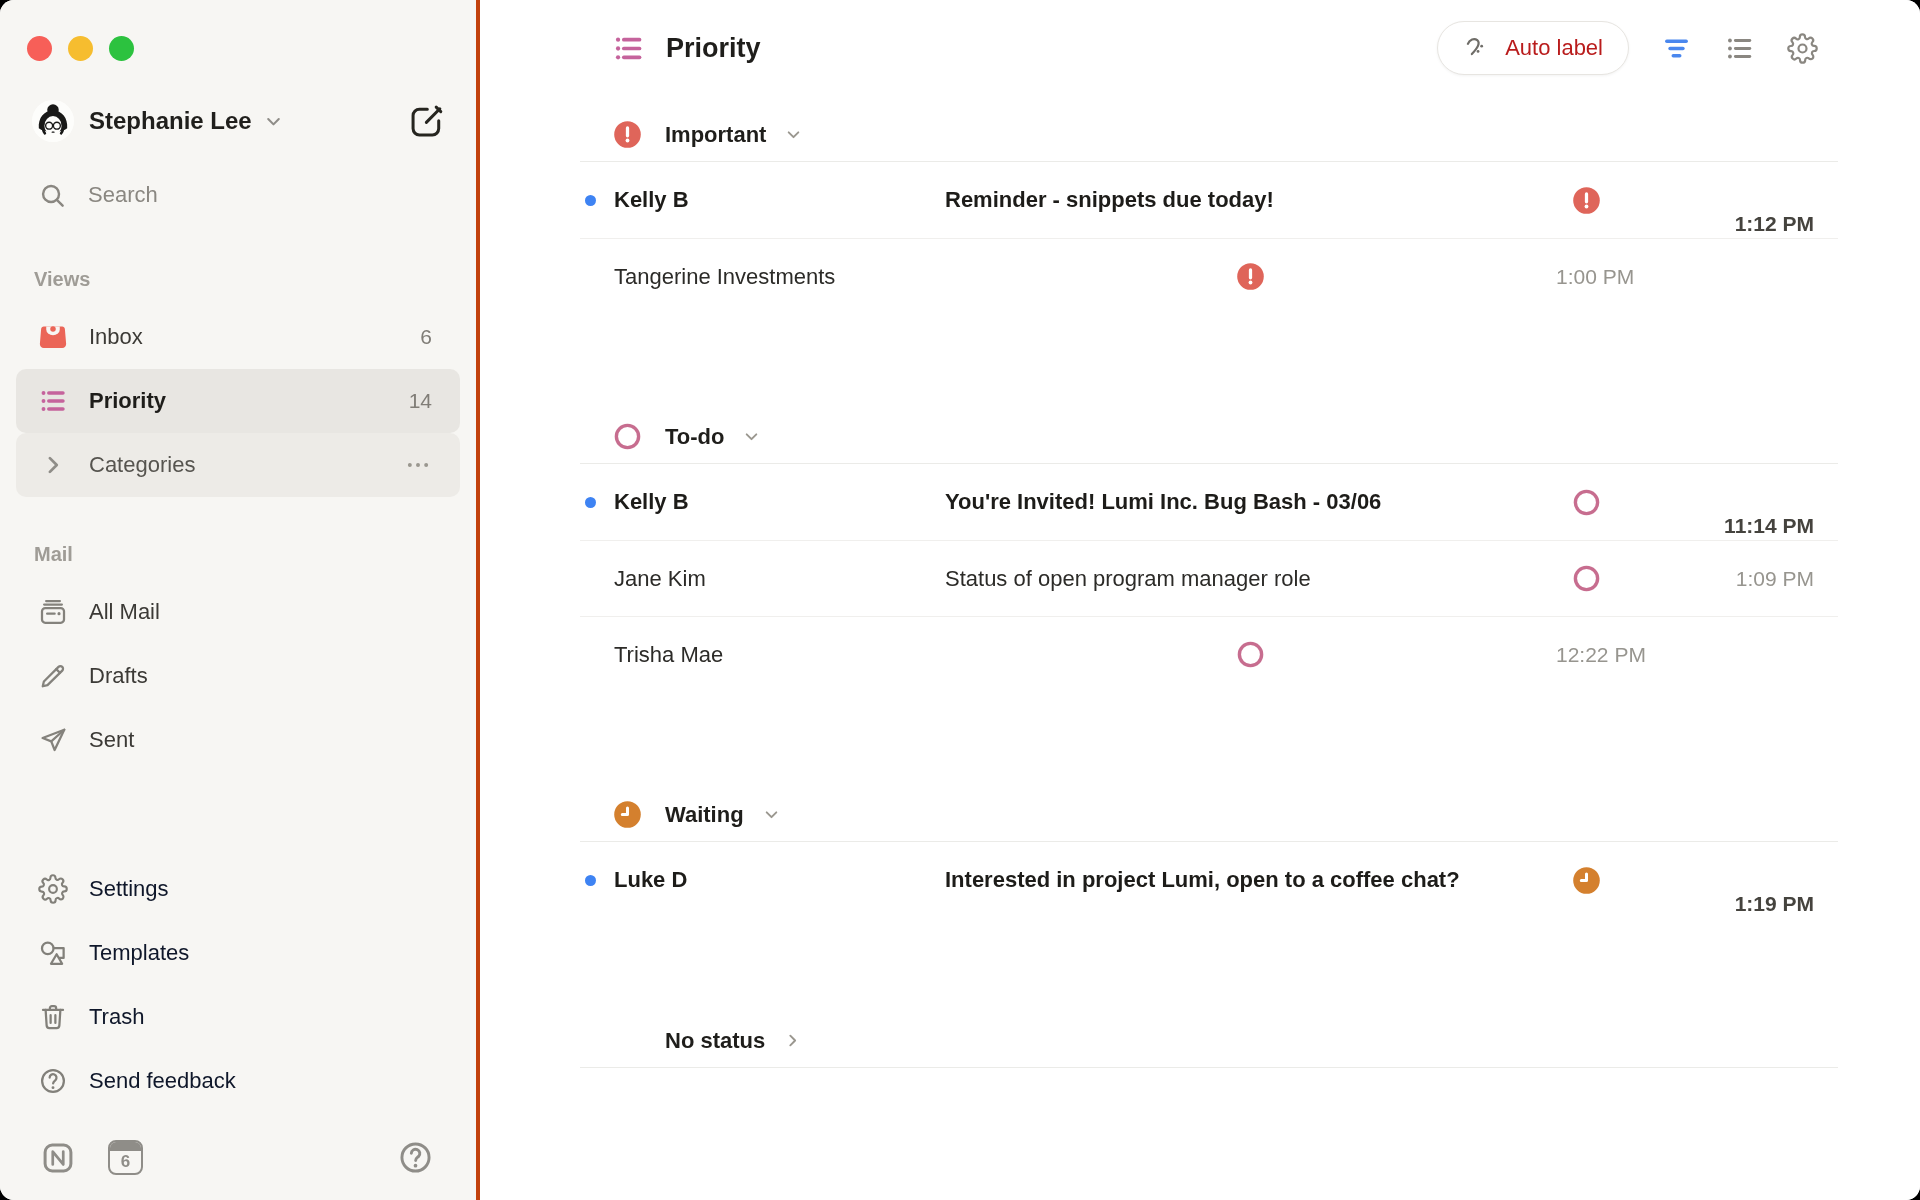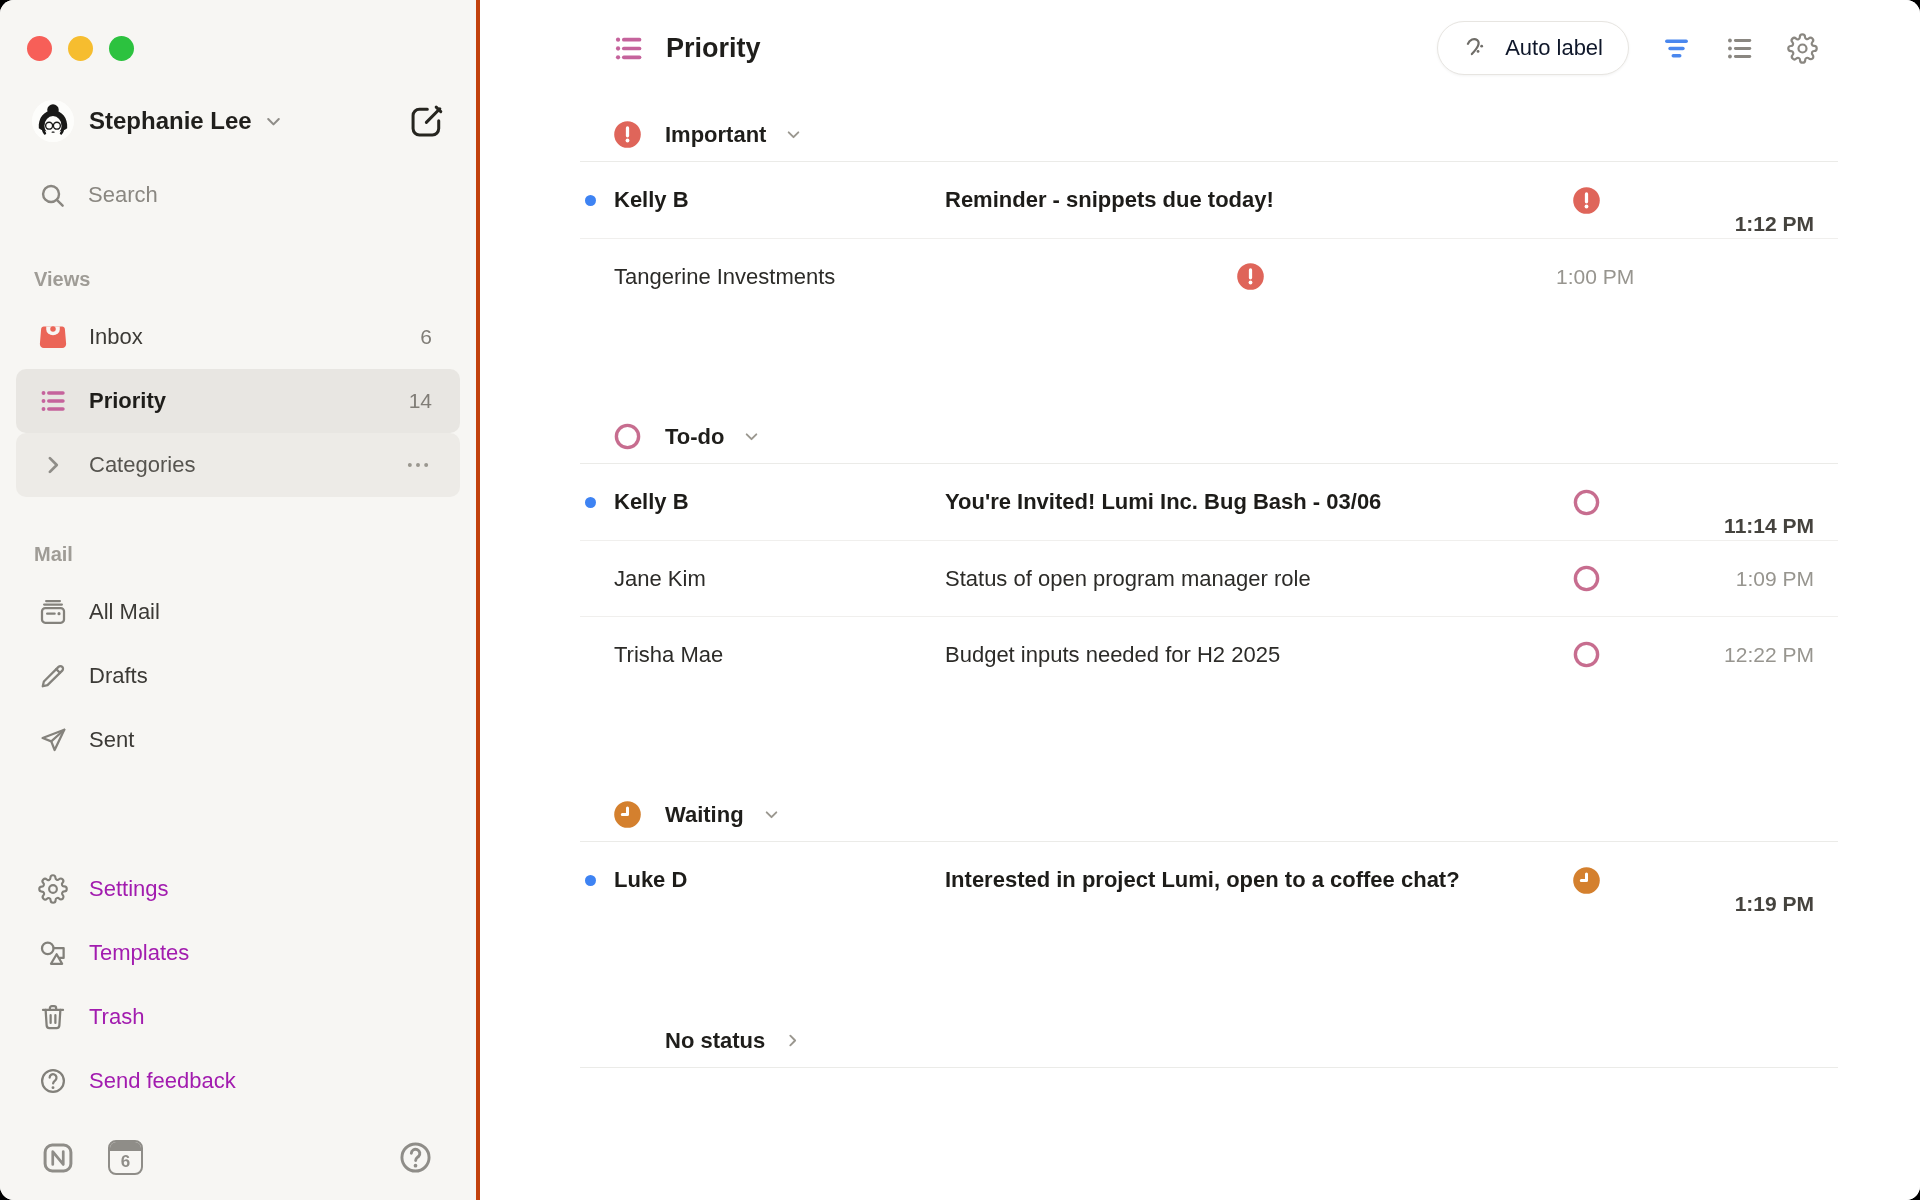--- a/index.html
+++ b/index.html
@@ -40,40 +40,40 @@
   .nav-item.hovered{background:#edebe7;color:#56544f;}
   .nav-icon{width:30px;height:30px;margin-right:21px;flex:none;color:#84827c;}
   .ic-inbox{color:var(--inbox-red);}
   .ic-priority{color:var(--accent-pink);}
   .ic-chevron{color:#8f8d88;}
   .nav-count{margin-left:auto;font-size:21px;color:#807d77;font-weight:500;}
   .nav-menu{margin-left:auto;width:28px;height:28px;color:#9a978f;}
 
   .spacer{flex:1;}
   .footer-nav{margin:0 16px;}
-  .footer-nav .nav-item{color:#a21caf;font-weight:400;}
+  .footer-nav .nav-item{color:#0f172a;font-weight:400;}
   .footer-nav .nav-icon{color:#82807a;}
 
   .bottom-bar{display:flex;align-items:center;padding:26px 42px 24px 40px;gap:32px;}
   .bb-icon{width:36px;height:36px;color:#8f8d88;}
   .cal-icon{width:35px;height:35px;border:2.2px solid #8f8d88;border-radius:8px;
     display:flex;flex-direction:column;overflow:hidden;}
   .cal-top{height:9px;background:#8f8d88;flex:none;}
   .cal-num{flex:1;display:flex;align-items:center;justify-content:center;
     font-size:17px;font-weight:700;color:#8f8d88;}
   .help-btn{margin-left:auto;width:37px;height:37px;color:#8f8d88;background:none;border:none;padding:0;}
 
   
   .main{flex:1;background:#fff;display:flex;flex-direction:column;overflow:hidden;}
   .main-header{height:96px;min-height:96px;display:flex;align-items:center;padding:0 102px 0 132px;}
   .title-icon{width:33px;height:33px;color:var(--accent-pink);margin-right:21px;}
   .page-title{font-size:27px;font-weight:700;color:#1f1e1b;}
   .header-right{margin-left:auto;display:flex;align-items:center;gap:32px;}
   .auto-label{height:54px;border:1px solid #e7e5e1;border-radius:28px;background:#fff;
-    display:flex;align-items:center;padding:0 25px;gap:14px;font-size:22px;color:#0f172a;
+    display:flex;align-items:center;padding:0 25px;gap:14px;font-size:22px;color:#b91c1c;
     font-weight:500;box-shadow:0 1px 3px rgba(0,0,0,.05);font-family:inherit;}
   .auto-label .al-icon{width:28px;height:28px;color:#6f6d68;}
   .hbtn{width:31px;height:31px;background:none;border:none;padding:0;color:#8a8781;}
   .hbtn.active{color:var(--filter-blue);}
 
   .content{padding:0 82px 0 100px;}
   .group{margin-top:96px;}
   .content > .group:first-child{margin-top:12px;}
   .group-header{height:54px;display:flex;align-items:center;padding-left:33px;
     border-bottom:1px solid #ebebe8;cursor:default;}
@@ -435,21 +435,20 @@
               <span class="row-status st-todo">
                 <svg viewBox="0 0 24 24">
                   <circle cx="12" cy="12" r="9.2" fill="none" stroke="currentColor" stroke-width="2.8"></circle>
                 </svg>
               </span>
               <span class="time">1:09 PM</span>
             </div>
             <div class="email-row">
               <span class="dot-col"></span>
               <span class="sender">Trisha Mae</span>
-              <span class="subject">Budget inputs needed for H2 2025</span>
               <span class="row-status st-todo">
                 <svg viewBox="0 0 24 24">
                   <circle cx="12" cy="12" r="9.2" fill="none" stroke="currentColor" stroke-width="2.8"></circle>
                 </svg>
               </span>
               <span class="time">12:22 PM</span>
             </div>
           </div>
         </section>
         <section class="group">

